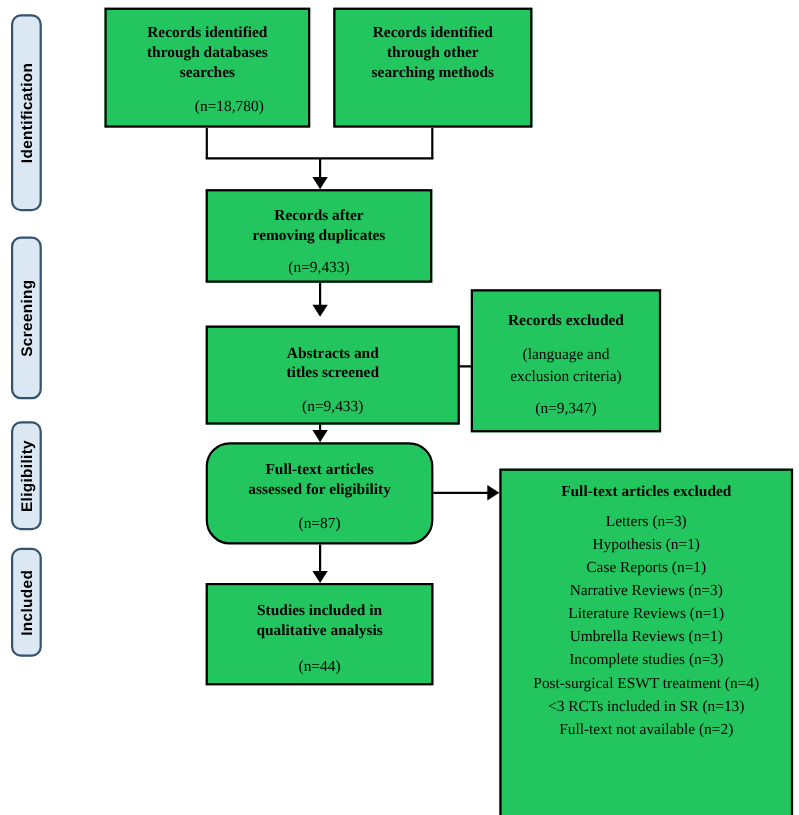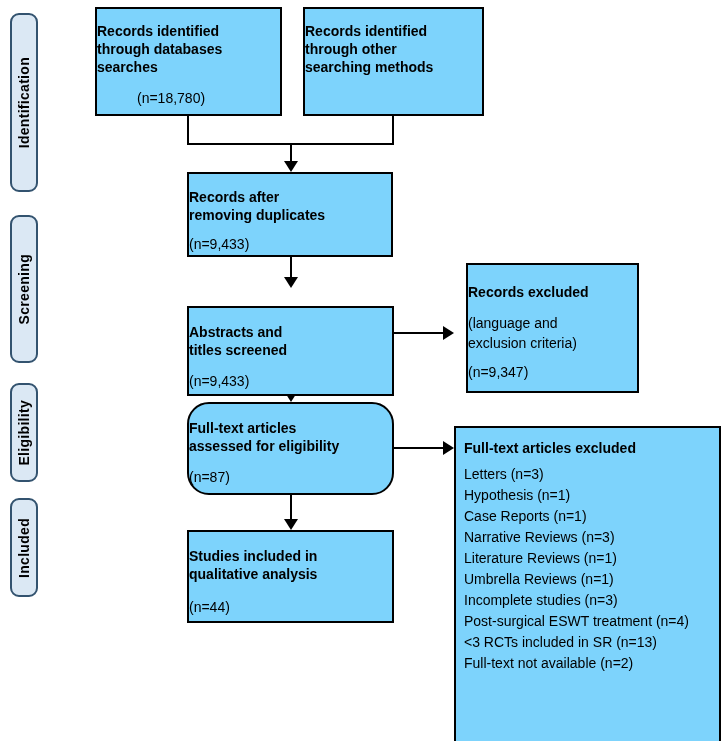--- a/index.html
+++ b/index.html
@@ -16,37 +16,37 @@
   .stage span{
     writing-mode:vertical-rl;transform:rotate(180deg);
     font-weight:bold;font-size:14px;letter-spacing:.3px;white-space:nowrap;
   }
   #stage-identification{top:13px;height:179px;}
   #stage-screening{top:215px;height:148px;}
   #stage-eligibility{top:383px;height:99px;}
   #stage-included{top:498px;height:99px;}
   
   .box{
-    position:absolute;box-sizing:border-box;border:2px solid #000;background:#7dd3fc;
-    text-align:left;font-size:14px;line-height:18px;
+    position:absolute;box-sizing:border-box;border:2px solid #000;background:#22c55e;
+    text-align:center;font-size:14px;line-height:18px;font-family:Liberation Serif, serif;
   }
   .box .title{font-weight:bold;white-space:pre-line;}
   .box .subtitle{white-space:pre-line;}
   .box .count{font-weight:normal;}
   #box-databases{left:95px;top:7px;width:187px;height:109px;}
   #box-other-methods{left:303px;top:7px;width:181px;height:109px;}
   #box-databases .title,#box-other-methods .title{margin-top:13px;}
   #box-databases .count,#box-other-methods .count{margin-top:13px;padding-left:40px;}
   #box-after-duplicates{left:187px;top:172px;width:206px;height:85px;}
   #box-after-duplicates .title{margin-top:14px;}
   #box-after-duplicates .count{margin-top:11px;}
-  #box-screened{left:187px;top:306px;width:207px;height:90px;}
+  #box-screened{left:187px;top:296px;width:231px;height:90px;}
   #box-screened .title{margin-top:15px;}
   #box-screened .count{margin-top:13px;}
-  #box-records-excluded{left:466px;top:263px;width:173px;height:130px;line-height:20px;}
+  #box-records-excluded{left:428px;top:263px;width:173px;height:130px;line-height:20px;}
   #box-records-excluded .title{margin-top:17px;}
   #box-records-excluded .subtitle{margin-top:11px;}
   #box-records-excluded .count{margin-top:9px;}
   #box-fulltext-assessed{left:187px;top:402px;width:207px;height:93px;border-radius:22px;}
   #box-fulltext-assessed .title{margin-top:15px;}
   #box-fulltext-assessed .count{margin-top:13px;}
   #box-included-qualitative{left:187px;top:530px;width:207px;height:93px;}
   #box-included-qualitative .title{margin-top:15px;}
   #box-included-qualitative .count{margin-top:15px;}
   #box-fulltext-excluded{left:454px;top:426px;width:267px;height:324px;padding:0 8px;}

